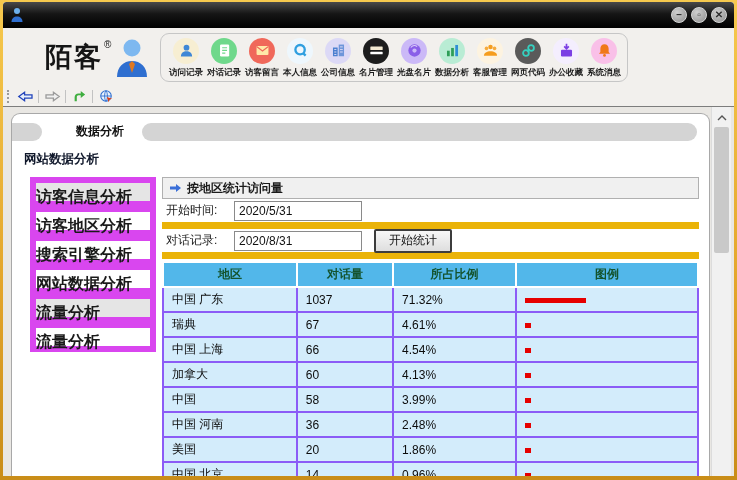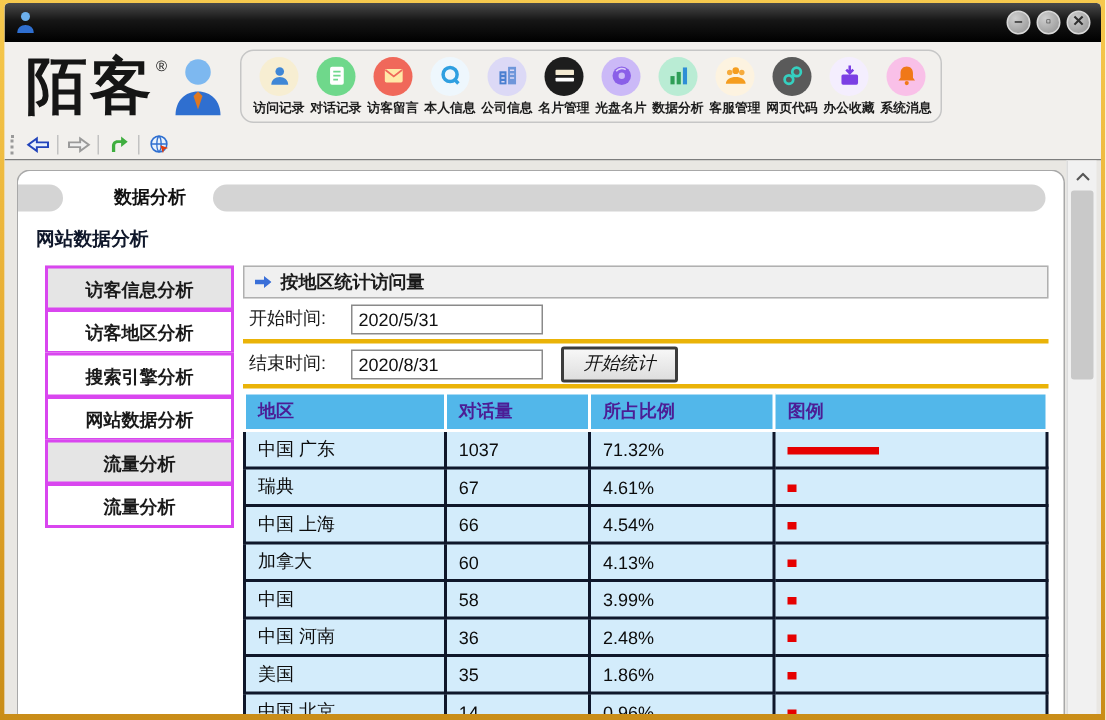--- a/index.html
+++ b/index.html
@@ -19,22 +19,22 @@
   .win-controls { margin-left:auto; display:flex; gap:4px; }
   .win-btn { width:16px; height:16px; border-radius:50%;
     background:radial-gradient(circle at 35% 30%,#cfcfcf,#8f8f8f);
     border:1px solid #d8d8d8; color:#2e2e2e; font-size:10px; line-height:14px;
     text-align:center; font-weight:bold; cursor:default; }
 
   
   .appbar { height:58px; flex:0 0 58px; display:flex; align-items:center;
     background:#f2f0ed; padding:0 6px 0 14px; }
   .logo { display:flex; align-items:flex-start; margin-right:10px; }
-  .logo-text { font-size:41px; font-weight:bold; color:#151515; letter-spacing:2px;
-    line-height:40px; }
+  .logo-text { font-size:27px; font-weight:bold; color:#151515; letter-spacing:2px;
+    line-height:40px;margin-left:28px; }
   .logo-reg { font-size:10px; color:#151515; margin:2px 1px 0 1px; }
   .logo-avatar { width:36px; height:40px; margin-left:2px; }
   .icon-strip { display:flex; border:1px solid #c6c6c6; border-radius:9px;
     padding:4px 4px 2px 6px; background:#f2f0ed; }
   .tool-item { width:38px; display:flex; flex-direction:column; align-items:center;
     cursor:pointer; }
   .tool-circle { width:26px; height:26px; border-radius:50%; display:flex;
     align-items:center; justify-content:center; }
   .tool-circle svg { width:17px; height:17px; }
   .tool-label { font-size:9px; font-weight:bold; color:#1c1c1c; white-space:nowrap;
@@ -59,47 +59,47 @@
     border-radius:0 9px 9px 0; margin-left:-10px; }
   .tab-active { font-size:12px; font-weight:bold; color:#111; margin:0 18px 0 34px; }
   .tab-rest { flex:1; height:18px; background:#d4d4d4; border-radius:9px; margin-right:2px; }
 
   .section-title { font-size:12.5px; font-weight:bold; color:#0f172a; margin:2px 0 9px 2px; }
 
   .body-cols { display:flex; align-items:flex-start; }
 
   .sidebar { width:126px; flex:0 0 126px; margin-left:8px; display:flex;
     flex-direction:column; }
-  .side-cell { height:30px; line-height:28px; text-align:center; font-size:12px;
-    font-weight:bold; color:#1a1a1a; border:2px solid #d946ef; margin-top:-1px;
+  .side-cell { height:30px; line-height:28px; font-size:16px;
+    font-weight:bold; color:#1a1a1a; border:6px solid #d946ef; margin-top:-1px;
     background:#fff; cursor:pointer; }
   .side-cell.header { background:#e5e5e5; }
   .side-cell:first-child { margin-top:0; }
 
   .main-col { flex:1; margin-left:6px; }
   .cmd-bar { height:22px; background:#f0f0f0; border:1px solid #b0b0b0;
     display:flex; align-items:center; padding:0 6px; font-size:12px; font-weight:bold;
     color:#1a1a1a; }
   .cmd-bar svg { width:12px; height:12px; margin-right:6px; }
   .form-row { height:30px; display:flex; align-items:center;
-    border-bottom:3px solid #eab308; font-size:12px; color:#1a1a1a; padding-left:4px; }
+    border-bottom:7px solid #eab308; font-size:12px; color:#1a1a1a; padding-left:4px; }
   .form-label { width:68px; }
   .form-input { width:128px; height:20px; border:1px solid #8a8a8a; font-size:12px;
     padding:0 4px; font-family:"Liberation Sans", sans-serif; color:#111; }
   .submit-btn { margin-left:12px; height:24px; padding:0 13px; font-size:12px;
     color:#111; background:linear-gradient(#f7f7f7,#dedede);
     border:2px solid #3c3c3c; border-radius:2px; cursor:pointer;
-    font-family:"Liberation Sans", sans-serif;font-style:italic; }
+    font-family:"Liberation Sans", sans-serif; }
 
   table.stats { border-collapse:collapse; width:100%; margin-top:2px; font-size:12px;
     border:1px solid #8fc3e2; }
-  table.stats th { background:#52b7ea; color:#4c1d95; text-align:left;
+  table.stats th { background:#52b7ea; color:#14532d; text-align:center;
     font-weight:bold; padding:3px 8px; border:2px solid #fff; height:21px; }
   table.stats td { background:#d3ecfb; color:#0c0c0c; padding:3px 8px;
-    border:2px solid #0f172a; height:21px; }
+    border:2px solid #8b5cf6; height:21px; }
   .col-region { width:25%; } .col-dialogs { width:18%; }
   .col-percent { width:23%; } .col-legend { width:34%; }
   .legend-bar { display:inline-block; height:5px; vertical-align:middle; }
 
   
   .scrollbar { position:absolute; top:0; right:3px; width:20px; height:100%;
     background:#f1f1f1; border-left:1px solid #dcdcdc; }
   .sb-arrow { position:absolute; left:0; width:20px; height:18px; display:flex;
     align-items:center; justify-content:center; cursor:pointer; }
   .sb-up { top:2px; }
@@ -308,21 +308,21 @@
               </svg>
               <span>按地区统计访问量</span>
             </div>
 
             <div class="form-row">
               <span class="form-label">开始时间:</span>
               <input class="form-input" type="text" value="2020/5/31" style="">
             </div>
 
             <div class="form-row">
-              <span class="form-label">结束时间:</span>
+              <span class="form-label">对话记录:</span>
               <input class="form-input" type="text" value="2020/8/31" style="">
               <button class="submit-btn">开始统计</button>
             </div>
 
             <table class="stats">
               <thead>
                 <tr>
                   <th class="col-region">地区</th>
                   <th class="col-dialogs">对话量</th>
                   <th class="col-percent">所占比例</th>
@@ -361,21 +361,21 @@
                     <td><span class="legend-bar" style="background: rgb(230, 0, 0); width: 6px;"></span></td>
                   </tr>
                   <tr>
                     <td>中国 河南</td>
                     <td>36</td>
                     <td>2.48%</td>
                     <td><span class="legend-bar" style="background: rgb(230, 0, 0); width: 6px;"></span></td>
                   </tr>
                   <tr>
                     <td>美国</td>
-                    <td>35</td>
+                    <td>20</td>
                     <td>1.86%</td>
                     <td><span class="legend-bar" style="background: rgb(230, 0, 0); width: 6px;"></span></td>
                   </tr>
                   <tr>
                     <td>中国 北京</td>
                     <td>14</td>
                     <td>0.96%</td>
                     <td><span class="legend-bar" style="background: rgb(230, 0, 0); width: 6px;"></span></td>
                   </tr>
                 </tbody>

